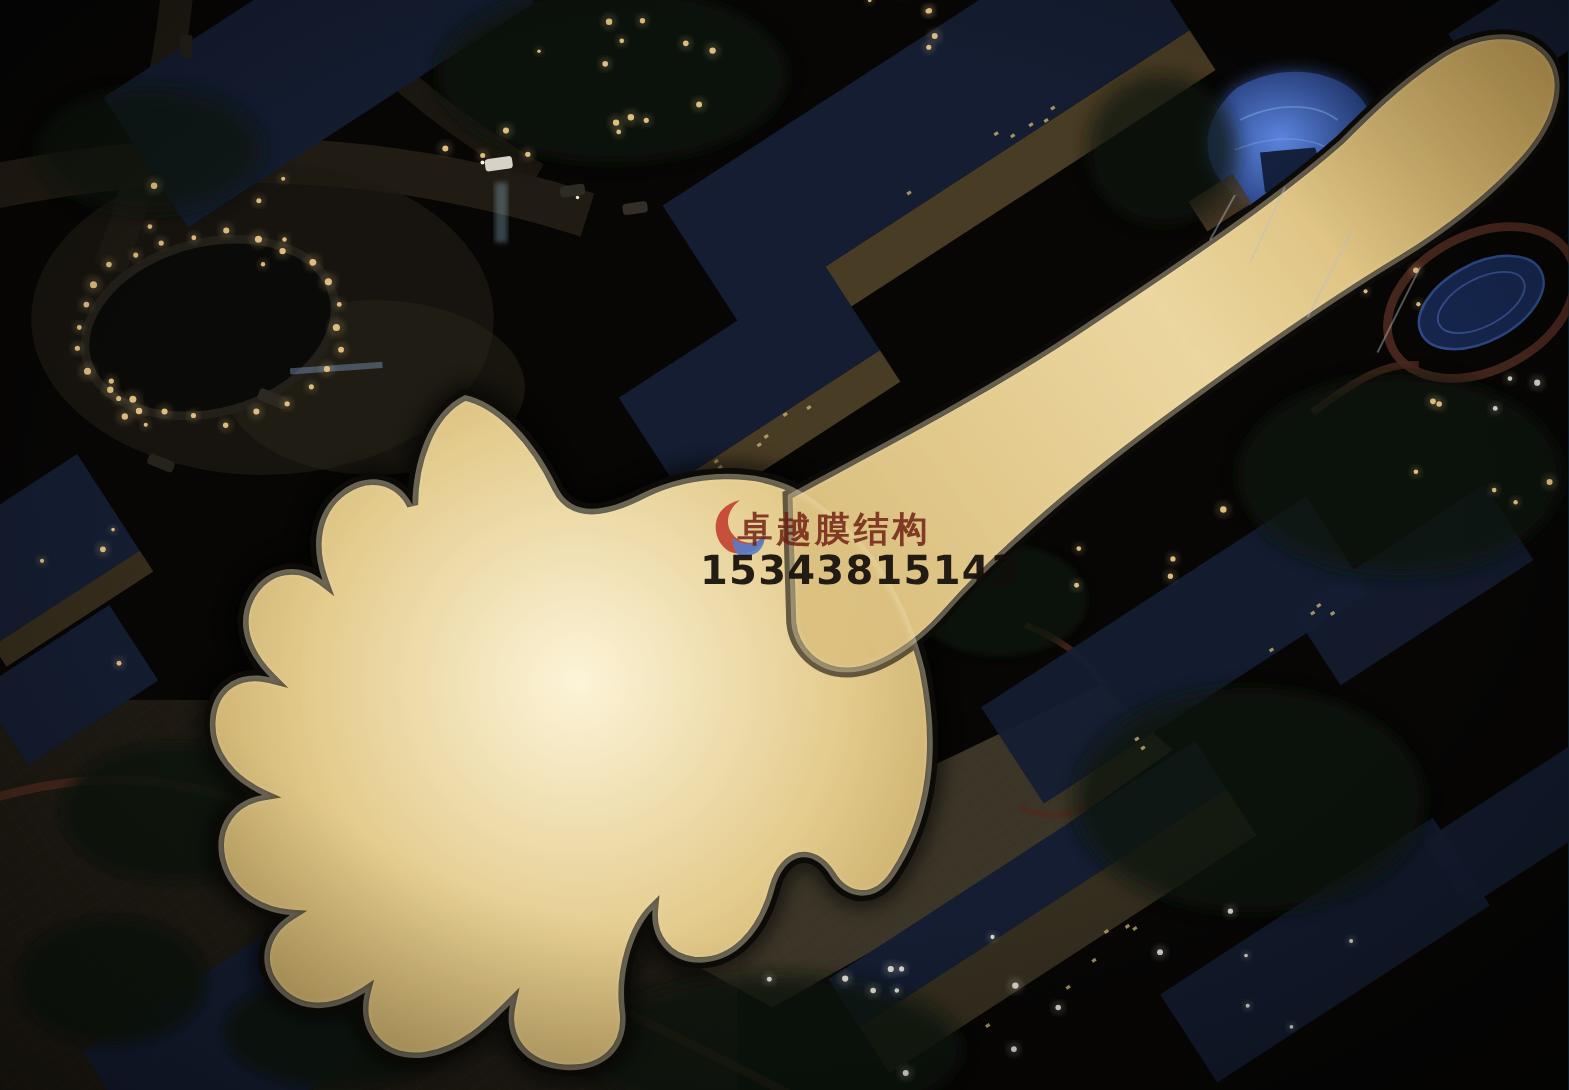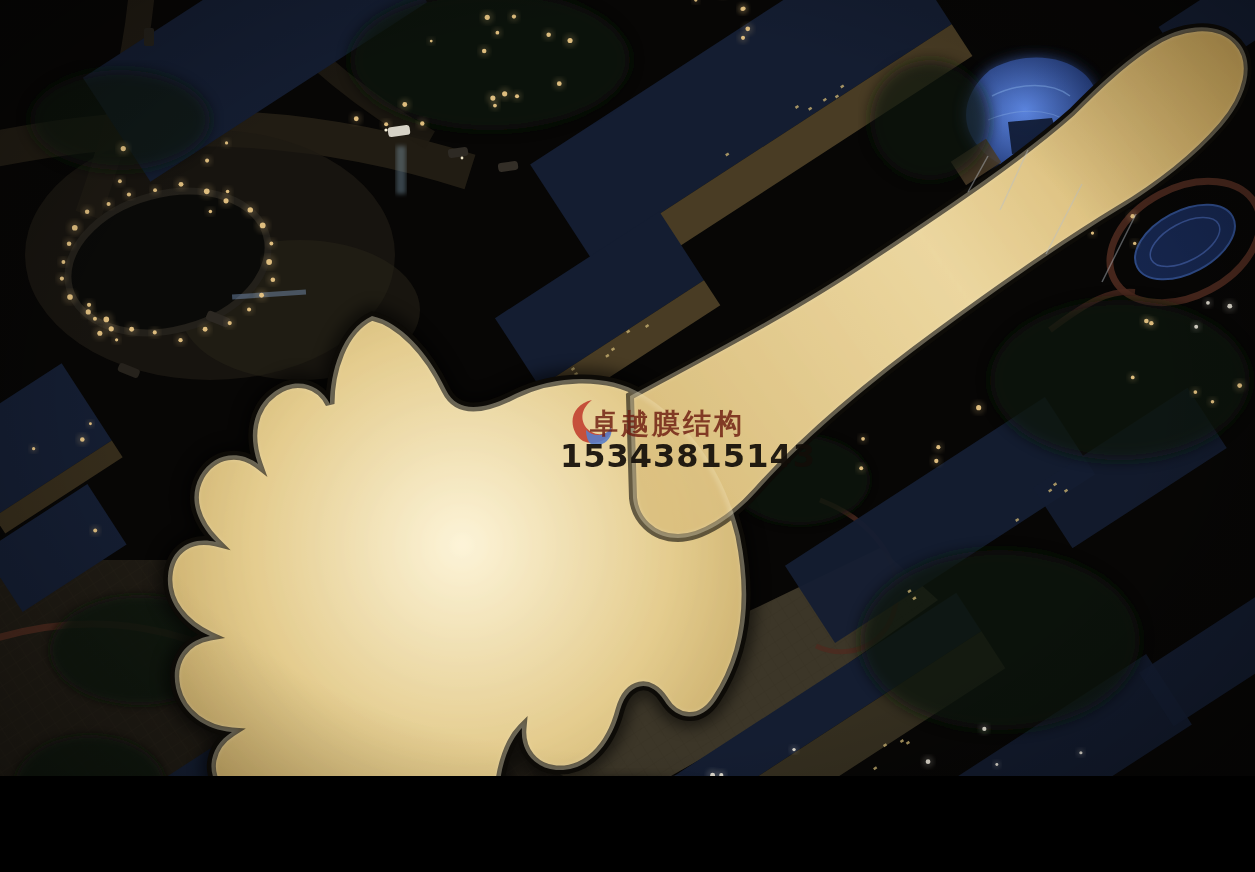--- a/index.html
+++ b/index.html
@@ -1,16 +1,16 @@
 <!DOCTYPE html>
 <html><head>
 <meta charset="utf-8">
 <style>
   html,body{margin:0;padding:0;background:#000;}
-  .stage{position:relative;width:1255px;height:776px;overflow:hidden;background:#0369a1;
+  .stage{position:relative;width:1255px;height:872px;overflow:hidden;background:#0369a1;
          font-family:"DejaVu Sans",sans-serif;}
   svg{position:absolute;inset:0;display:block;}
   text{font-family:"DejaVu Sans",sans-serif;}
 </style>
 </head>
 <body>
 
 <div class="stage">
 <svg width="1255" height="872" viewBox="0 0 1255 872">
   <defs>

